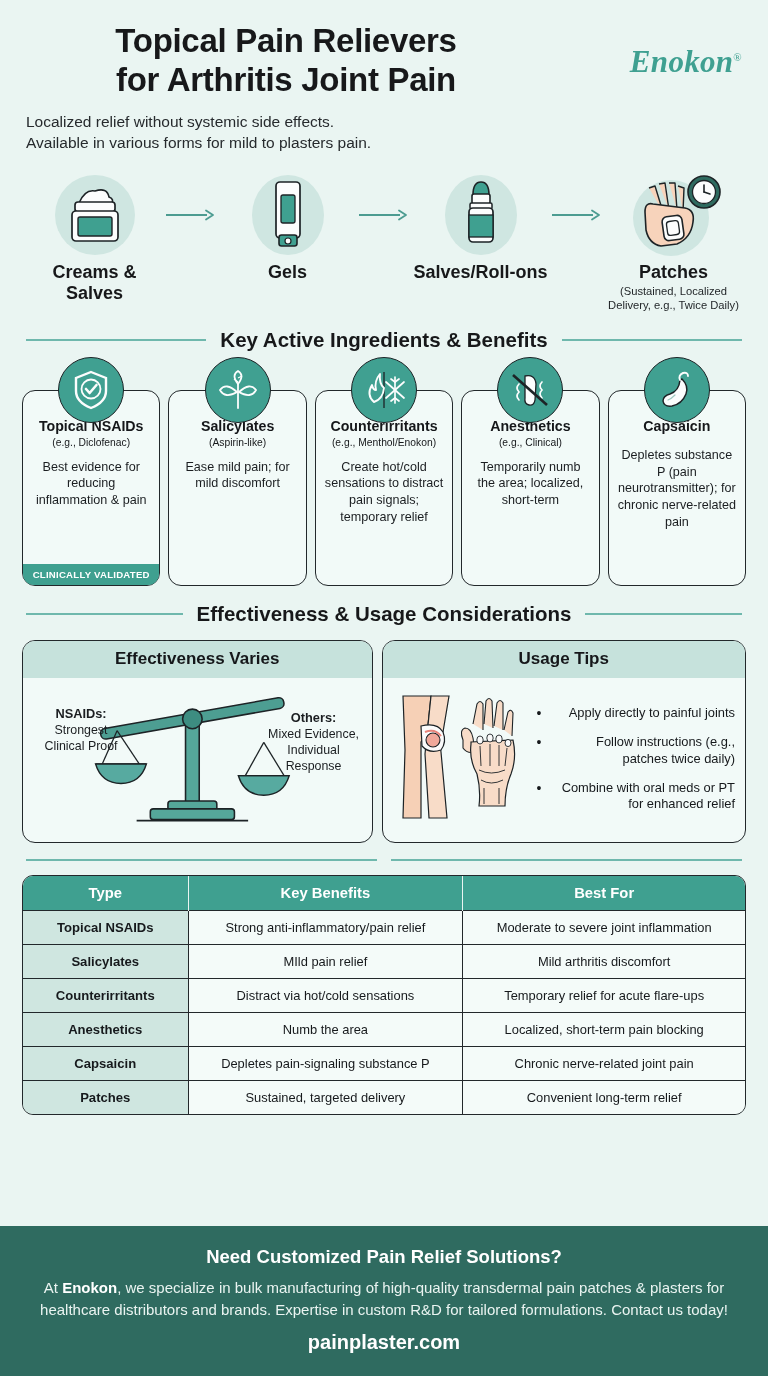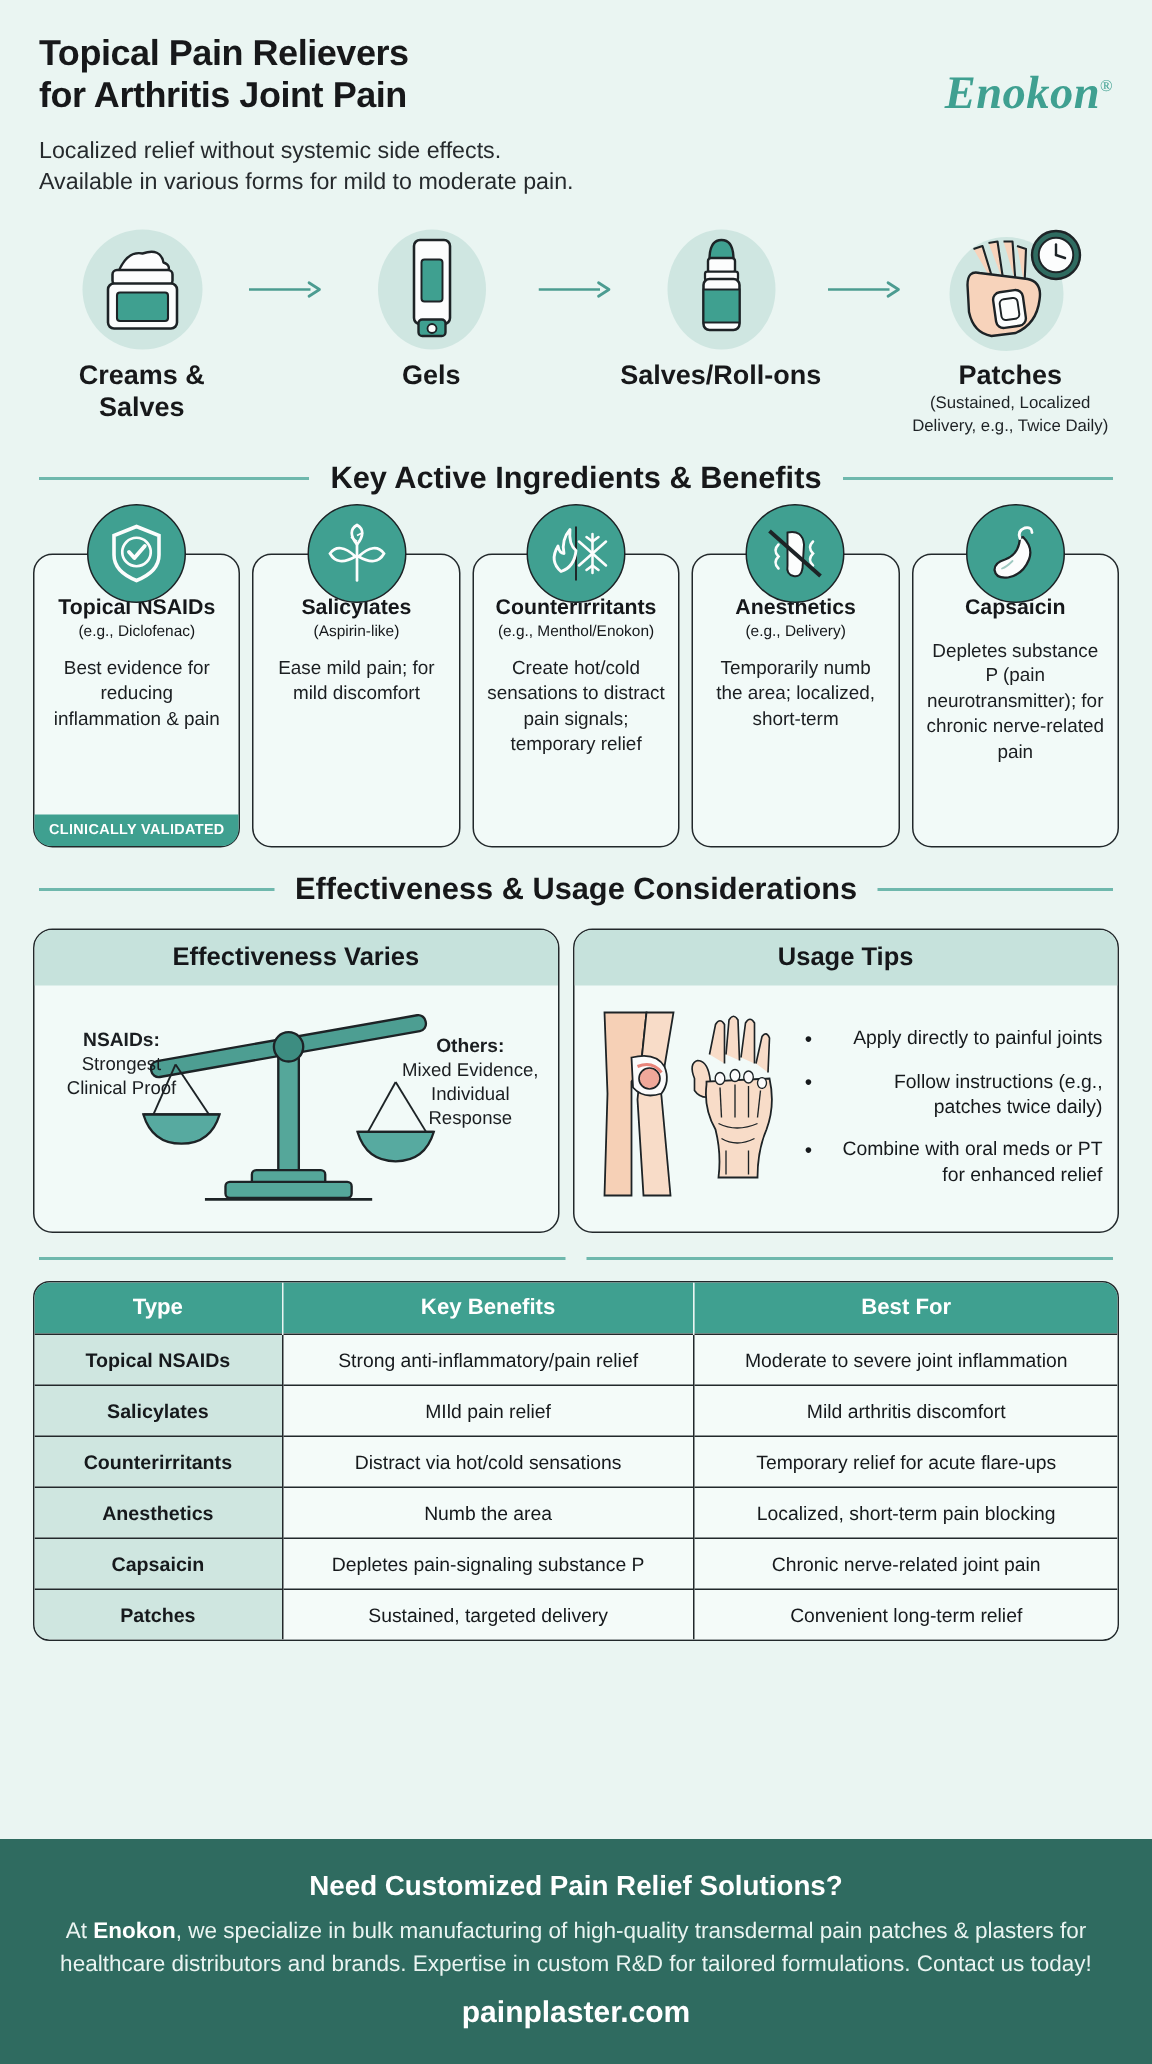--- a/index.html
+++ b/index.html
@@ -16,26 +16,27 @@
     height: 1376px;
     background: #eaf5f2;
   }
 
   
   .header {
     padding: 22px 26px 0 26px;
     position: relative;
   }
   .title {
-    font-size: 24px;
+    font-size: 33px;
     font-weight: bold;
     line-height: 1.18;
     color: #17181a;
     letter-spacing: -0.3px;
     max-width: 520px;
+    text-align: center;
   }
   .subtitle {
     margin-top: 11px;
     font-size: 15.5px;
     line-height: 1.38;
     color: #262a2d;
   }
   .logo {
     position: absolute;
     top: 44px;
@@ -318,21 +319,21 @@
 
 <div class="page">
 
   <div class="header">
     <div class="title">
       <div>Topical Pain Relievers</div>
       <div>for Arthritis Joint Pain</div>
     </div>
     <div class="subtitle">
       <div>Localized relief without systemic side effects.</div>
-      <div>Available in various forms for mild to moderate pain.</div>
+      <div>Available in various forms for mild to plasters pain.</div>
     </div>
     <div class="logo"><span>Enokon</span><span class="reg">®</span></div>
   </div>
 
   <div class="forms-row">
 
     <div class="form-item">
       <div class="form-icon-wrap">
         <svg width="96" height="84" viewBox="0 0 96 84">
           <ellipse cx="48" cy="42" rx="40" ry="40" fill="#cfe6e1"></ellipse>
@@ -475,21 +476,21 @@
     <div class="ing-card">
       <div class="ing-badge-circle">
         <svg width="44" height="44" viewBox="0 0 44 44">
           <path d="M17 8 Q27 6 28 16 L27 32 Q26 38 21 37 Q16 36 17 30 Z" fill="#fcfdfd" stroke="#1d2326" stroke-width="1.3"></path>
           <path d="M11 16 Q7 20 11 24 Q7 28 11 32" fill="none" stroke="#fcfdfd" stroke-width="1.7" stroke-linecap="round"></path>
           <path d="M34 14 Q30 18 34 22 Q30 26 34 30" fill="none" stroke="#fcfdfd" stroke-width="1.7" stroke-linecap="round"></path>
           <line x1="5" y1="7" x2="39" y2="37" stroke="#1d2326" stroke-width="2.6"></line>
         </svg>
       </div>
       <div class="ing-name">Anesthetics</div>
-      <div class="ing-eg">(e.g., Delivery)</div>
+      <div class="ing-eg">(e.g., Clinical)</div>
       <div class="ing-desc">Temporarily numb the area; localized, short-term</div>
     </div>
 
     <div class="ing-card">
       <div class="ing-badge-circle">
         <svg width="44" height="44" viewBox="0 0 44 44">
           <path d="M27 11 Q34 18 31 26 Q27 36 17 38 Q9 39 8 33 Q8 28 15 26 Q24 23 25 12 Z" fill="#fcfdfd" stroke="#1d2326" stroke-width="1.5" stroke-linejoin="round"></path>
           <path d="M25 12 Q23 7 28 5 Q33 4 33 8" fill="none" stroke="#fcfdfd" stroke-width="1.9" stroke-linecap="round"></path>
           <path d="M20 27 Q16 31 13 32" fill="none" stroke="#9fc9c1" stroke-width="1.2" stroke-linecap="round"></path>
         </svg>

